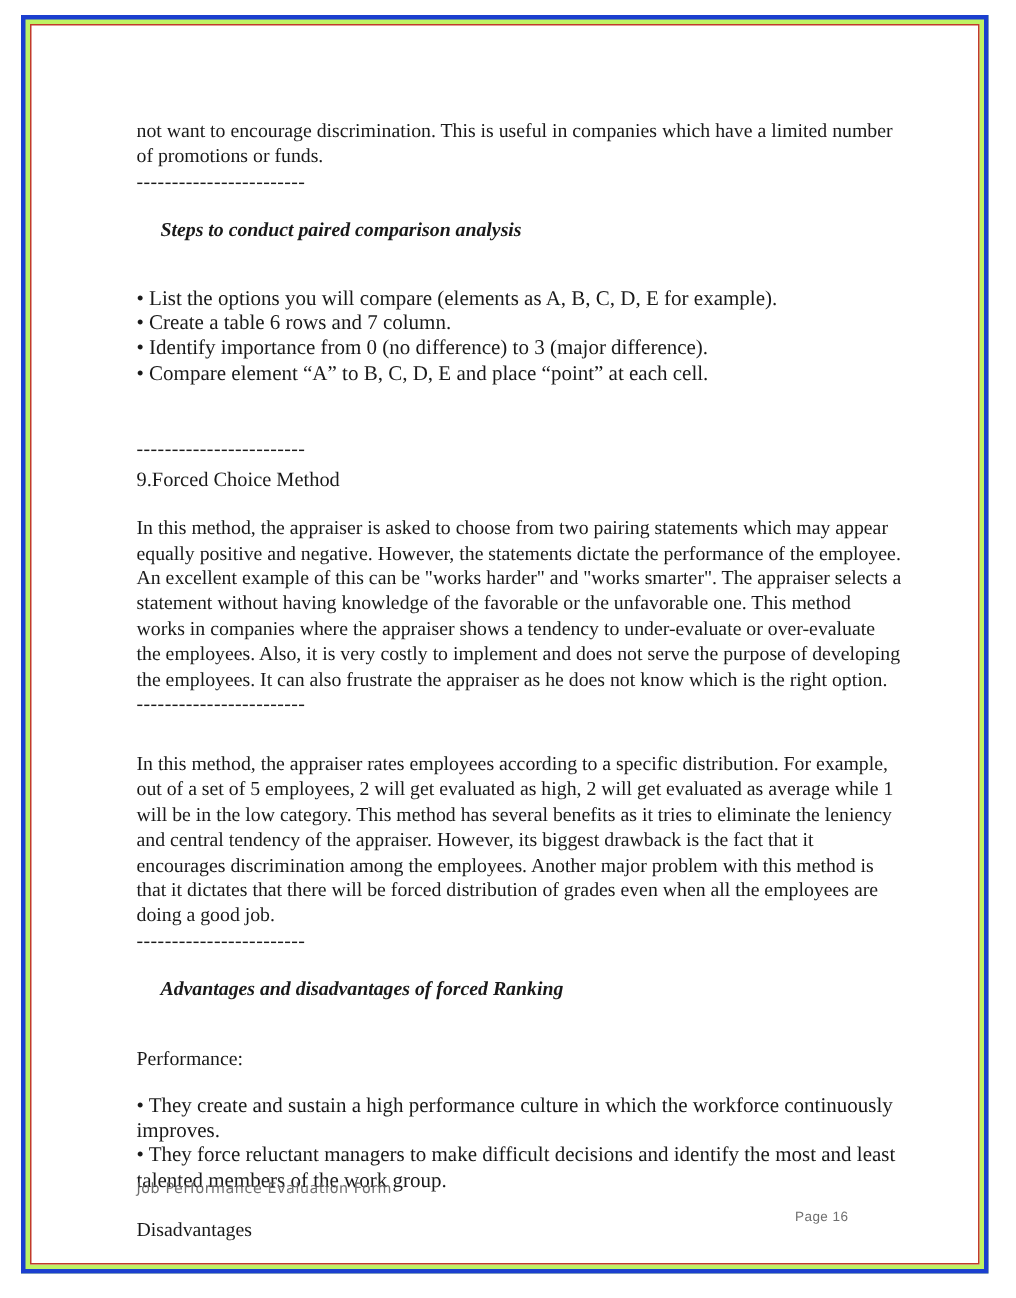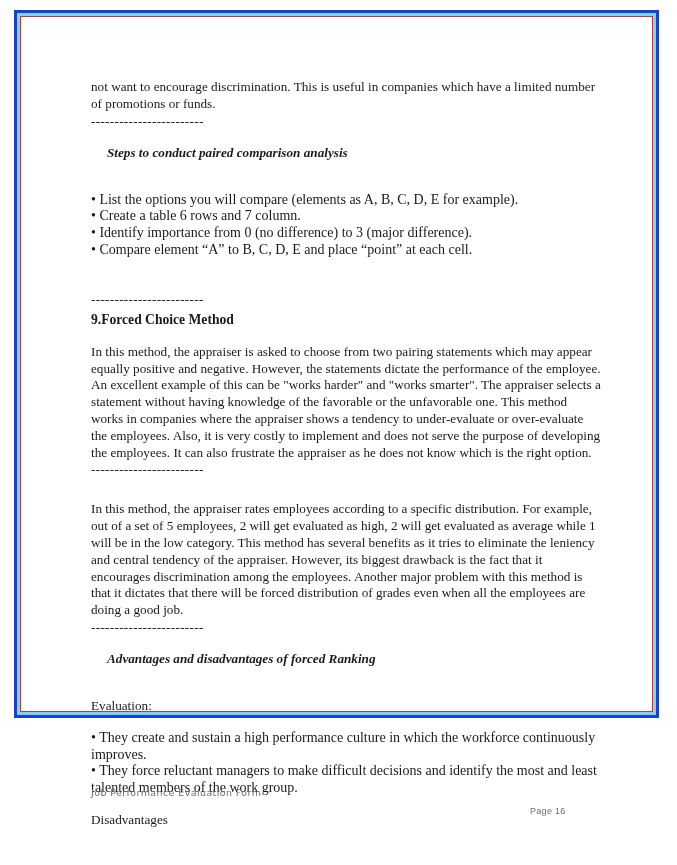--- a/index.html
+++ b/index.html
@@ -12,24 +12,24 @@
     background: #ffffff;
     font-family: "Liberation Serif", serif;
     color: #1a1a1a;
     overflow: hidden;
   }
   .page-frame {
     position: absolute;
     left: 14px;
     top: 10px;
     width: 645px;
-    height: 708px;
+    height: 839px;
     border: 3px solid #1b3fcf;
     box-sizing: border-box;
-    background: #7dd3fc;
+    background: #bef264;
   }
   .page-frame-inner {
     position: absolute;
     left: 3px;
     top: 3px;
     right: 3px;
     bottom: 3px;
     border: 1px solid #c23a2b;
     box-sizing: border-box;
     background: #ffffff;
@@ -65,21 +65,21 @@
     font-size: 13.2px;
     line-height: 17px;
     font-weight: bold;
     font-style: italic;
     color: #1a1a1a;
     margin: 16px;
   }
   .heading-bold {
     font-size: 13.6px;
     line-height: 18px;
-    font-weight: bold;
+    font-weight: normal;
     color: #1a1a1a;
     margin: 0;
   }
   .bullet-list {
     margin: 0;
     padding: 0;
     list-style: none;
   }
   .bullet-list li {
     font-size: 14px;
@@ -151,21 +151,21 @@
     <div class="spacer-md"></div>
 
     <p class="body-text">In this method, the appraiser rates employees according to a specific distribution. For example, out of a set of 5 employees, 2 will get evaluated as high, 2 will get evaluated as average while 1 will be in the low category. This method has several benefits as it tries to eliminate the leniency and central tendency of the appraiser. However, its biggest drawback is the fact that it encourages discrimination among the employees. Another major problem with this method is that it dictates that there will be forced distribution of grades even when all the employees are doing a good job.</p>
 
     <div class="rule">------------------------</div>
 
     <p class="heading-italic">Advantages and disadvantages of forced Ranking</p>
 
     <div class="spacer-md"></div>
 
-    <p class="body-text">Evaluation:</p>
+    <p class="body-text">Performance:</p>
 
     <div class="spacer-md"></div>
 
     <ul class="bullet-list">
       <li>• They create and sustain a high performance culture in which the workforce continuously improves.</li>
       <li>• They force reluctant managers to make difficult decisions and identify the most and least talented members of the work group.</li>
     </ul>
 
     <div class="spacer-md"></div>
 

